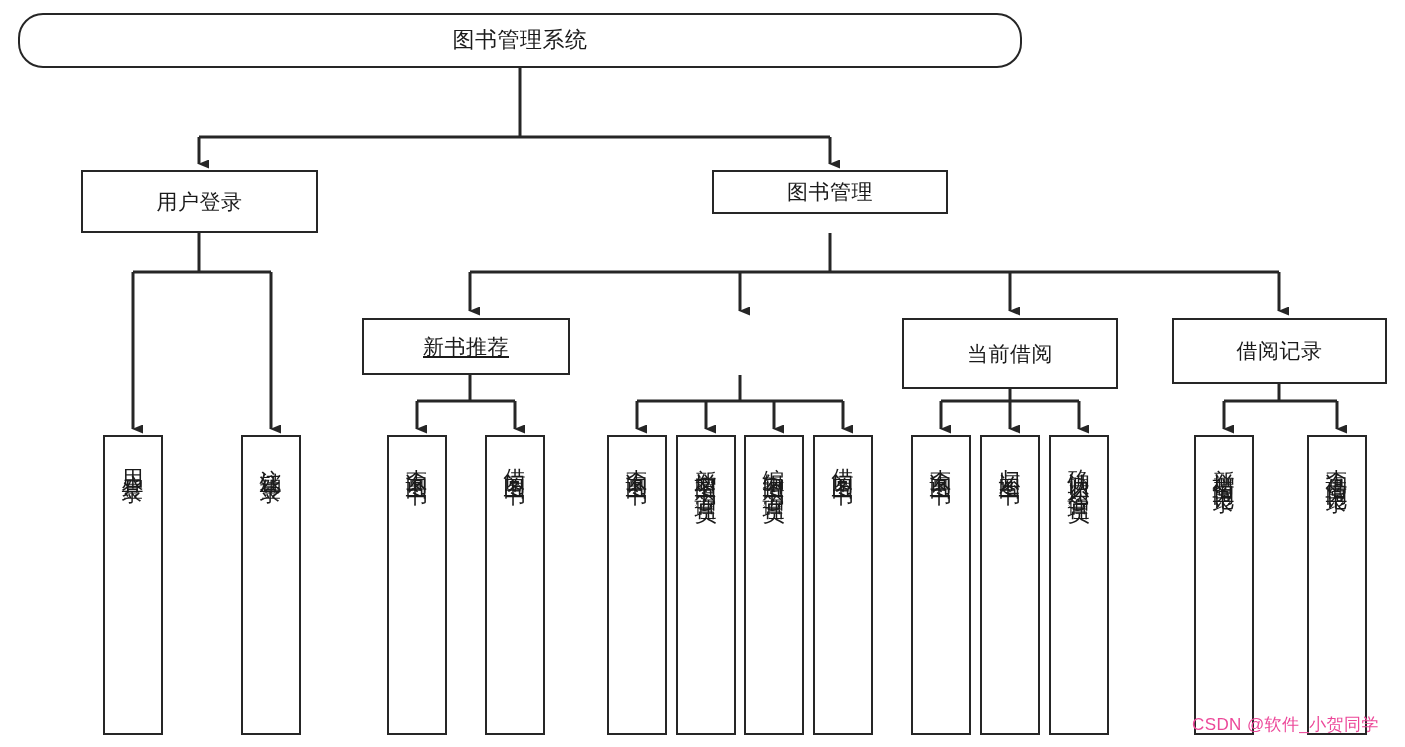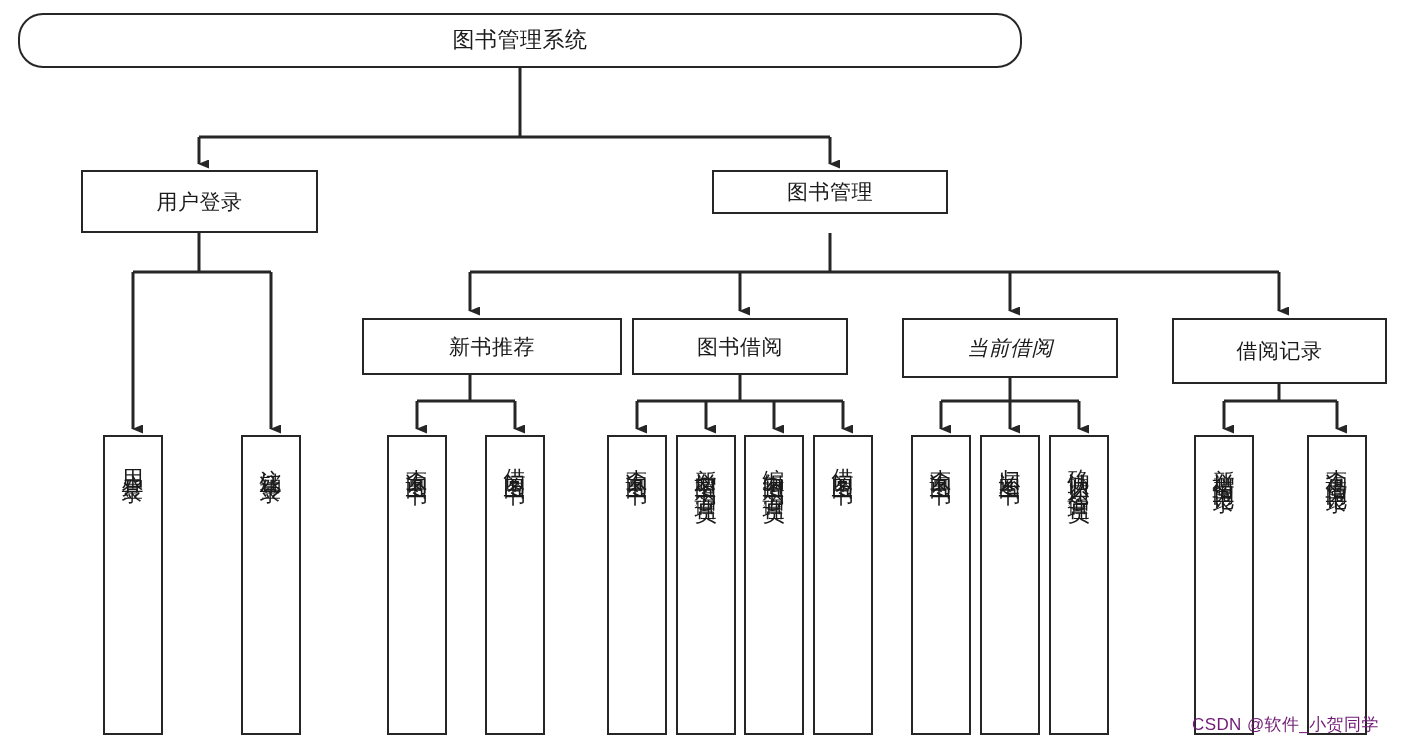--- a/index.html
+++ b/index.html
@@ -65,21 +65,21 @@
     letter-spacing: 5px;
     white-space: nowrap;
     height: auto;
     max-height: 100%;
   }
   #watermark {
     position: absolute;
     left: 1192px;
     top: 713px;
     font-size: 17px;
-    color: #701a75;
+    color: #ec4899;
     white-space: nowrap;
     z-index: 5;
     letter-spacing: 0.4px;
   }
 </style>
 </head>
 <body>
 
 <div id="diagram-root">
 
@@ -138,29 +138,26 @@
   </div>
 
   <div class="node horiz" style="left:81px; top:170px; width:237px; height:63px;">
     <span class="node-label">用户登录</span>
   </div>
 
   <div class="node horiz" style="left:712px; top:170px; width:236px; height:44px;">
     <span class="node-label">图书管理</span>
   </div>
 
-  <div class="node horiz" style="left:362px; top:318px; width:260px; height:57px;">
+  <div class="node horiz" style="left:362px; top:318px; width:208px; height:57px;text-decoration:underline;">
     <span class="node-label">新书推荐</span>
   </div>
 
-  <div class="node horiz" style="left:632px; top:318px; width:216px; height:57px;">
-    <span class="node-label">图书借阅</span>
-  </div>
-
-  <div class="node horiz" style="left:902px; top:318px; width:216px; height:60px;font-style:italic;">
+
+  <div class="node horiz" style="left:902px; top:318px; width:216px; height:71px;">
     <span class="node-label">当前借阅</span>
   </div>
 
   <div class="node horiz" style="left:1172px; top:318px; width:215px; height:66px;">
     <span class="node-label">借阅记录</span>
   </div>
 
   <div class="node vert" style="left:103px; top:435px; width:60px; height:300px;">
     <span class="node-label">用户登录</span>
   </div>

